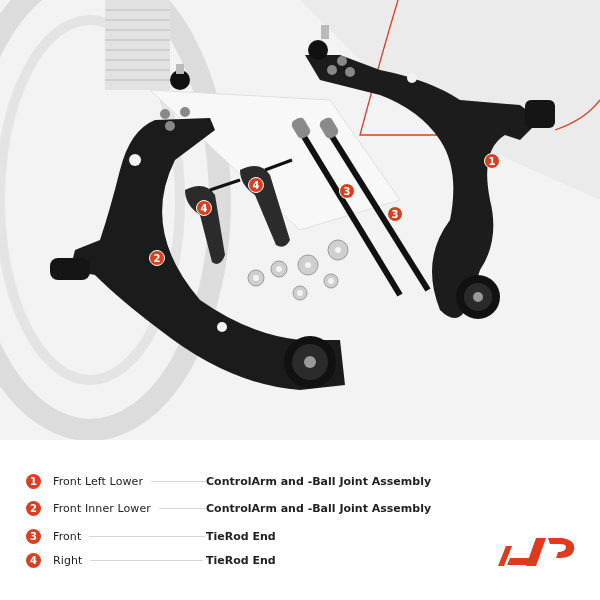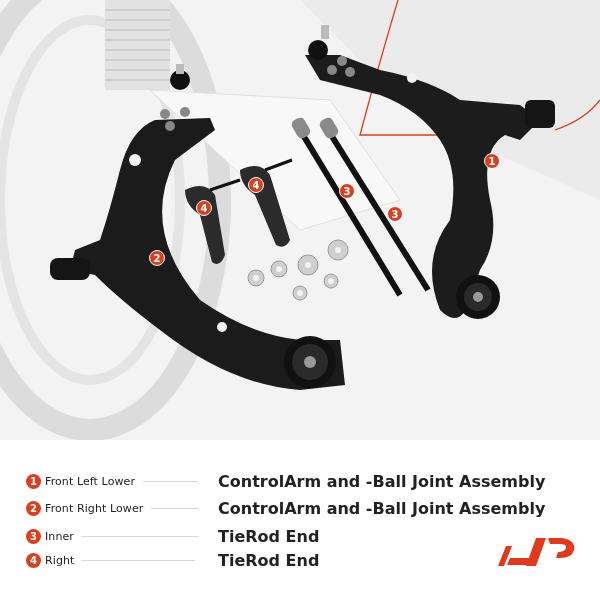--- a/index.html
+++ b/index.html
@@ -3,23 +3,23 @@
 <meta charset="utf-8">
 <style>
   html, body { margin: 0; padding: 0; }
   body { width: 600px; height: 600px; background: #ffffff; position: relative; overflow: hidden; font-family: "DejaVu Sans", sans-serif; }
   .photo { position: absolute; left: 0; top: 0; width: 600px; height: 440px; overflow: hidden; background: #f4f4f4; }
   .photo svg { position: absolute; left: 0; top: 0; }
   .badge { position: absolute; width: 16px; height: 16px; border-radius: 50%; background: #d9401f; color: #fff; font-size: 10px; font-weight: bold; display: flex; align-items: center; justify-content: center; border: 1px solid #fff; box-sizing: border-box; }
   .legend { position: absolute; left: 26px; top: 472px; width: 400px; }
   .row { position: absolute; left: 0; height: 18px; display: flex; align-items: center; width: 400px; }
   .num { width: 15px; height: 15px; border-radius: 50%; background: #d9401f; color: #fff; font-size: 10px; font-weight: bold; display: flex; align-items: center; justify-content: center; flex-shrink: 0; }
-  .lbl { margin-left: 4px; font-size: 11px; color: #222; white-space: nowrap; letter-spacing: 0.1px; }
+  .lbl { margin-left: 12px; font-size: 11px; color: #222; white-space: nowrap; letter-spacing: 0.1px; }
   .line { flex: 1; height: 1px; background: #d6d6d6; margin: 0 8px; }
-  .desc { position: absolute; left: 180px; font-size: 16px; color: #222; white-space: nowrap; font-weight: 600; margin-left: 12px; }
+  .desc { position: absolute; left: 180px; font-size: 11px; color: #222; white-space: nowrap; font-weight: 600; }
   .logo { position: absolute; left: 490px; top: 532px; width: 90px; height: 40px; }
 </style>
 </head>
 <body>
 
 <div class="photo">
   <svg width="600" height="440" viewBox="0 0 600 440">
 
     <rect x="0" y="0" width="600" height="440" fill="#f3f3f3"></rect>
     <ellipse cx="90" cy="200" rx="130" ry="230" fill="none" stroke="#dcdcdc" stroke-width="22"></ellipse>
@@ -105,28 +105,28 @@
 <div class="legend">
   <div class="row" style="top:0px">
     <span class="num">1</span>
     <span class="lbl">Front Left Lower</span>
     <span class="line" style="flex: 0 0 auto; width: 55px;"></span>
 
     <span class="desc">ControlArm and -Ball Joint Assembly</span>
   </div>
   <div class="row" style="top:27px">
     <span class="num">2</span>
-    <span class="lbl">Front Right Lower</span>
+    <span class="lbl">Front Inner Lower</span>
     <span class="line" style="flex: 0 0 auto; width: 47px;"></span>
 
     <span class="desc">ControlArm and -Ball Joint Assembly</span>
   </div>
   <div class="row" style="top:55px">
     <span class="num">3</span>
-    <span class="lbl">Inner</span>
+    <span class="lbl">Front</span>
     <span class="line" style="flex: 0 0 auto; width: 116px;"></span>
 
     <span class="desc">TieRod End</span>
   </div>
   <div class="row" style="top:79px">
     <span class="num">4</span>
     <span class="lbl">Right</span>
     <span class="line" style="flex: 0 0 auto; width: 113px;"></span>
 
     <span class="desc">TieRod End</span>

